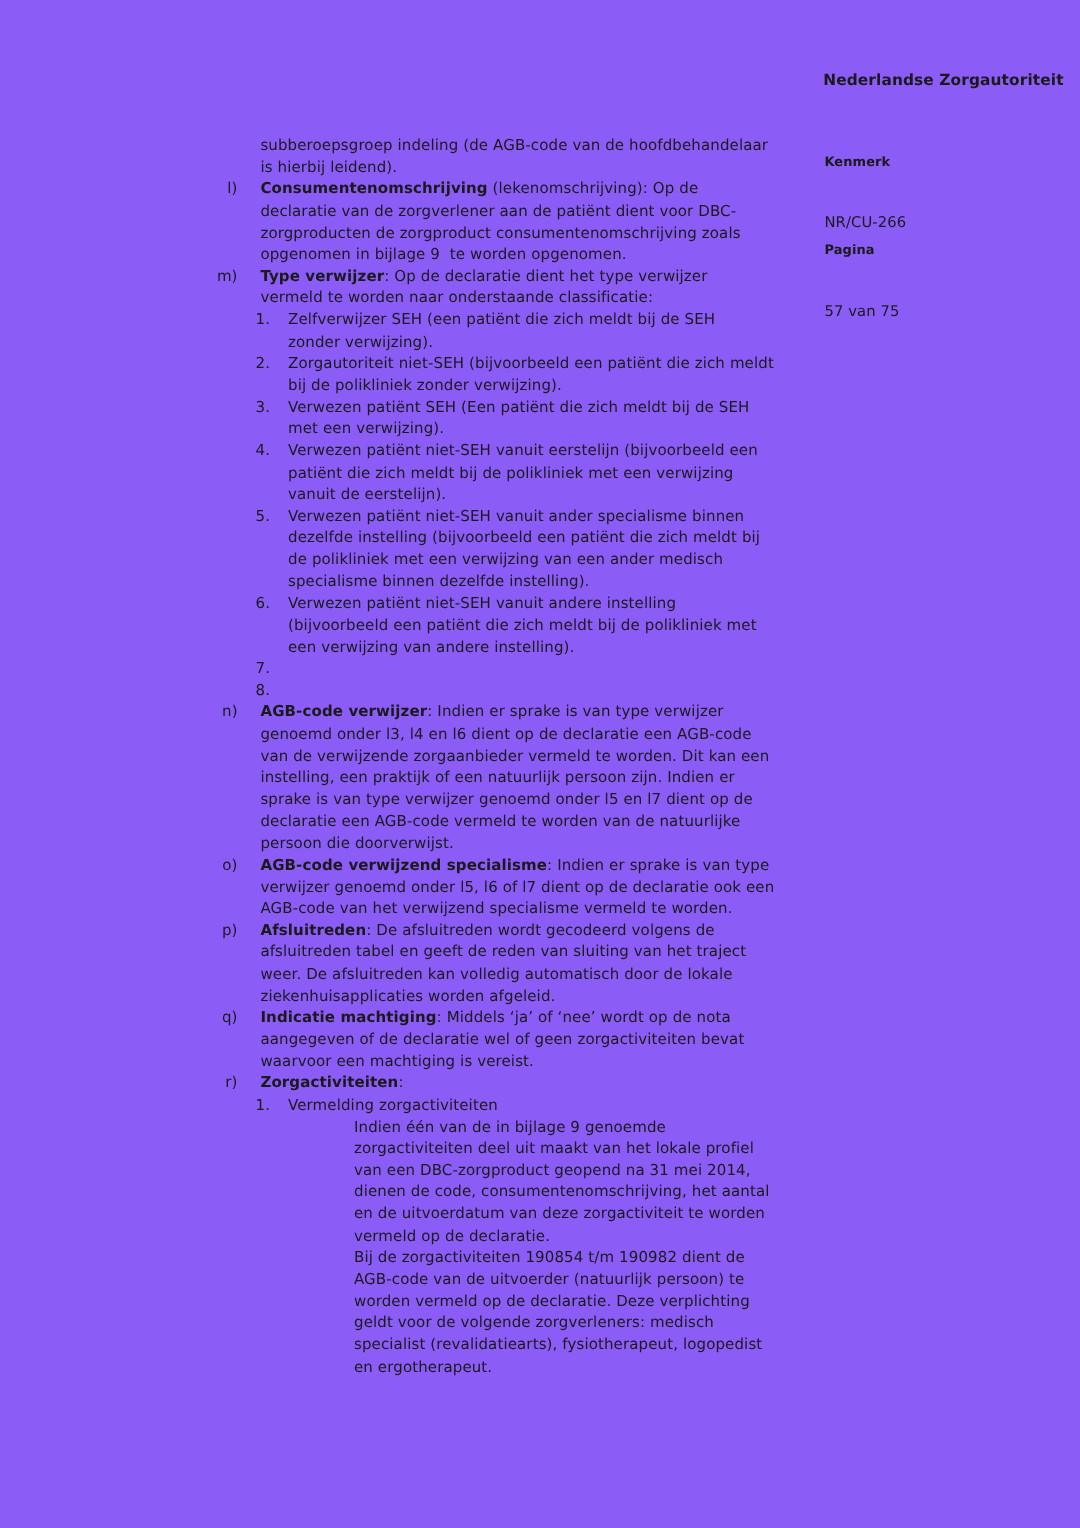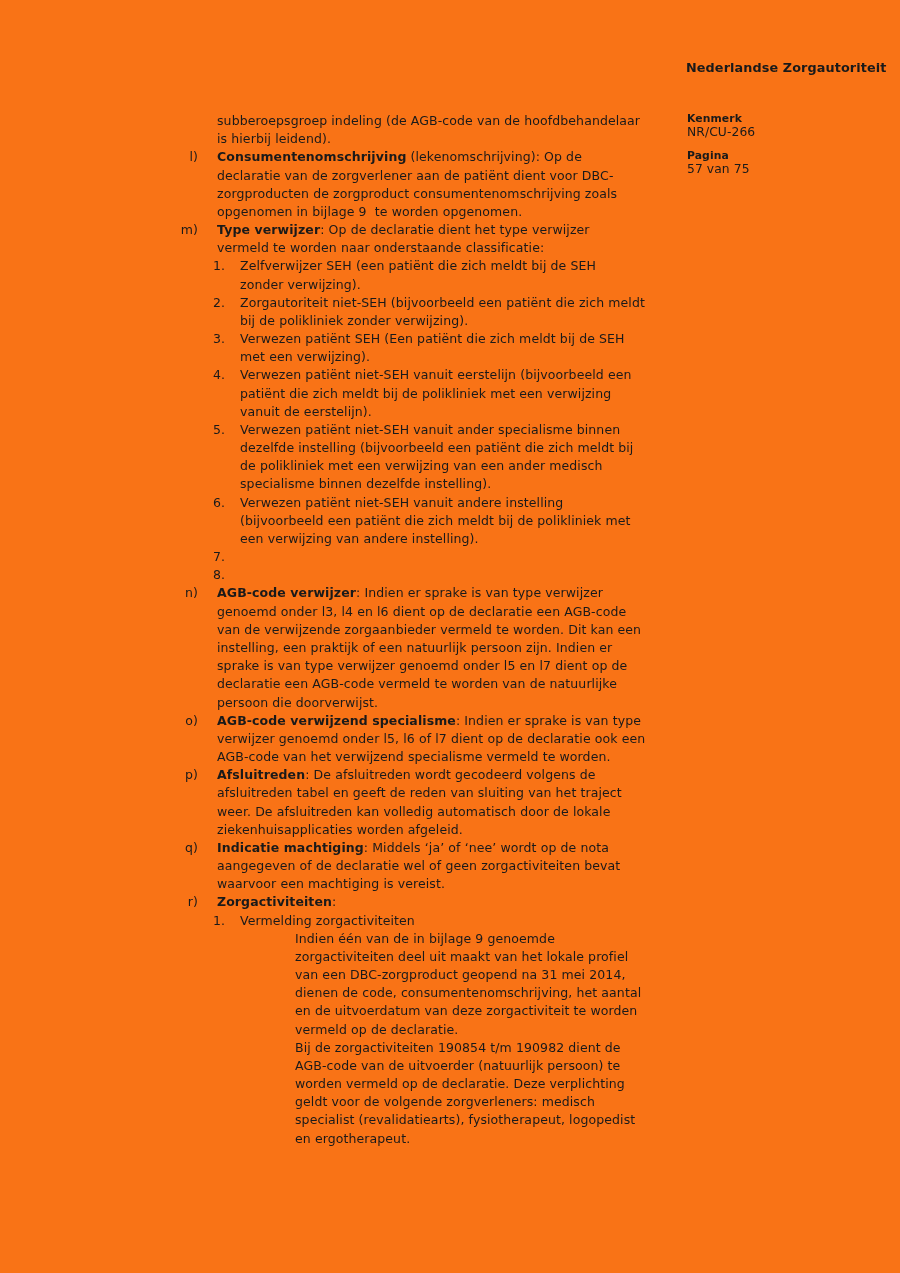--- a/index.html
+++ b/index.html
@@ -2,29 +2,29 @@
 <html><head>
 <meta charset="utf-8">
 <style>
   html,body{margin:0;padding:0;}
   body{
     width:900px;height:1273px;position:relative;
     background:#ffffff;overflow:hidden;
     font-family:"DejaVu Sans","Liberation Sans",sans-serif;
     color:#1a1a1a;
   }
-  .page{position:absolute;inset:0;background:#f97316;}
+  .page{position:absolute;inset:0;background:#8b5cf6;}
   .brand{
     position:absolute;left:686px;top:60px;
     font-size:12.8px;font-weight:bold;line-height:15px;
     letter-spacing:0.1px;white-space:pre;
   }
-  .meta{position:absolute;left:687px;top:112px;}
+  .meta{position:absolute;left:687px;top:128px;}
   .meta-label{font-size:10.8px;font-weight:bold;line-height:13px;letter-spacing:0.1px;}
-  .meta-value{font-size:12.3px;line-height:14px;letter-spacing:0.1px;margin-bottom:10px;}
+  .meta-value{font-size:12.3px;line-height:14px;letter-spacing:0.1px;margin-bottom:10px;margin-top:37px;}
   .main{
     position:absolute;left:170px;top:112px;width:540px;
     font-size:12.5px;line-height:18.17px;letter-spacing:0.1px;
   }
   .block{display:flex;align-items:flex-start;}
   .block .lbl{flex:none;width:28px;margin-right:19px;text-align:right;white-space:pre;}
   .block.sub{padding-left:43px;}
   .block.sub .num{flex:none;width:27px;white-space:pre;}
   .block.deep{padding-left:125px;}
   .block .txt{white-space:pre;}

